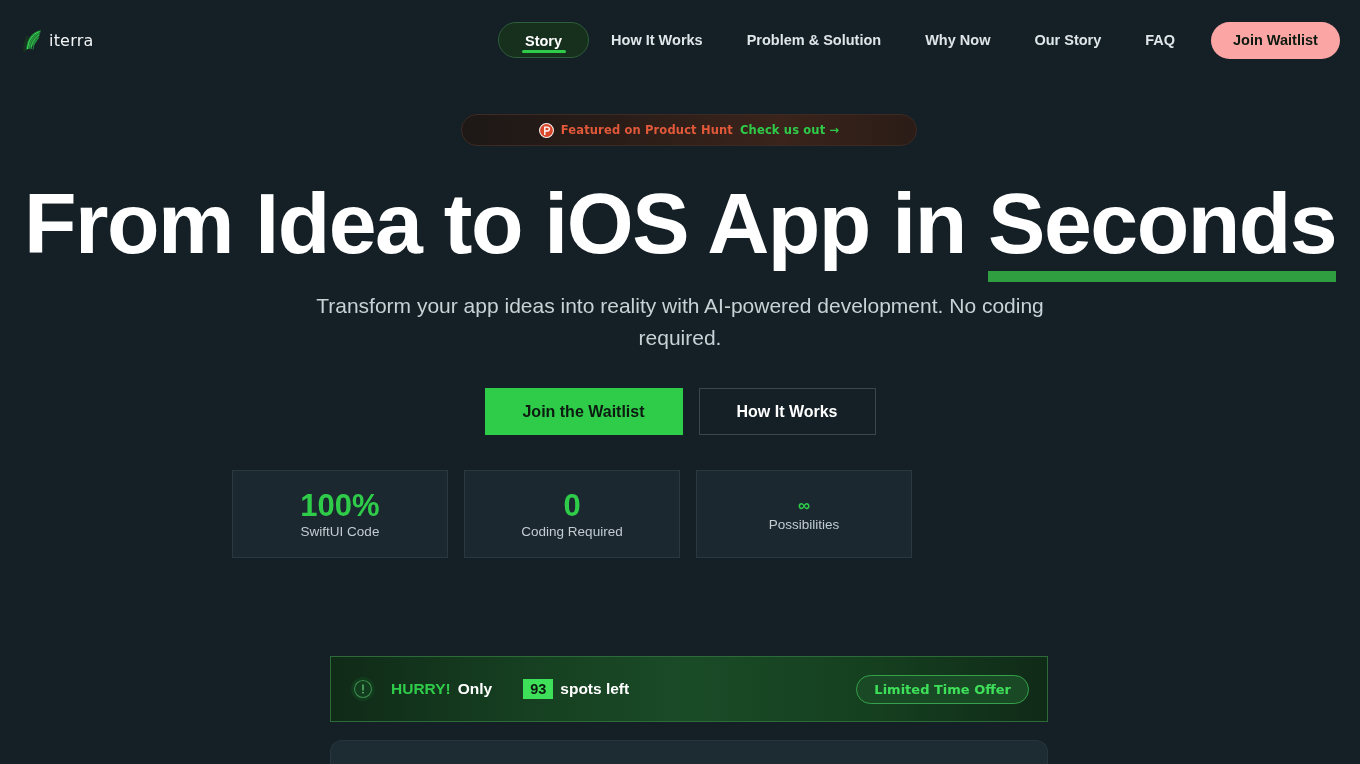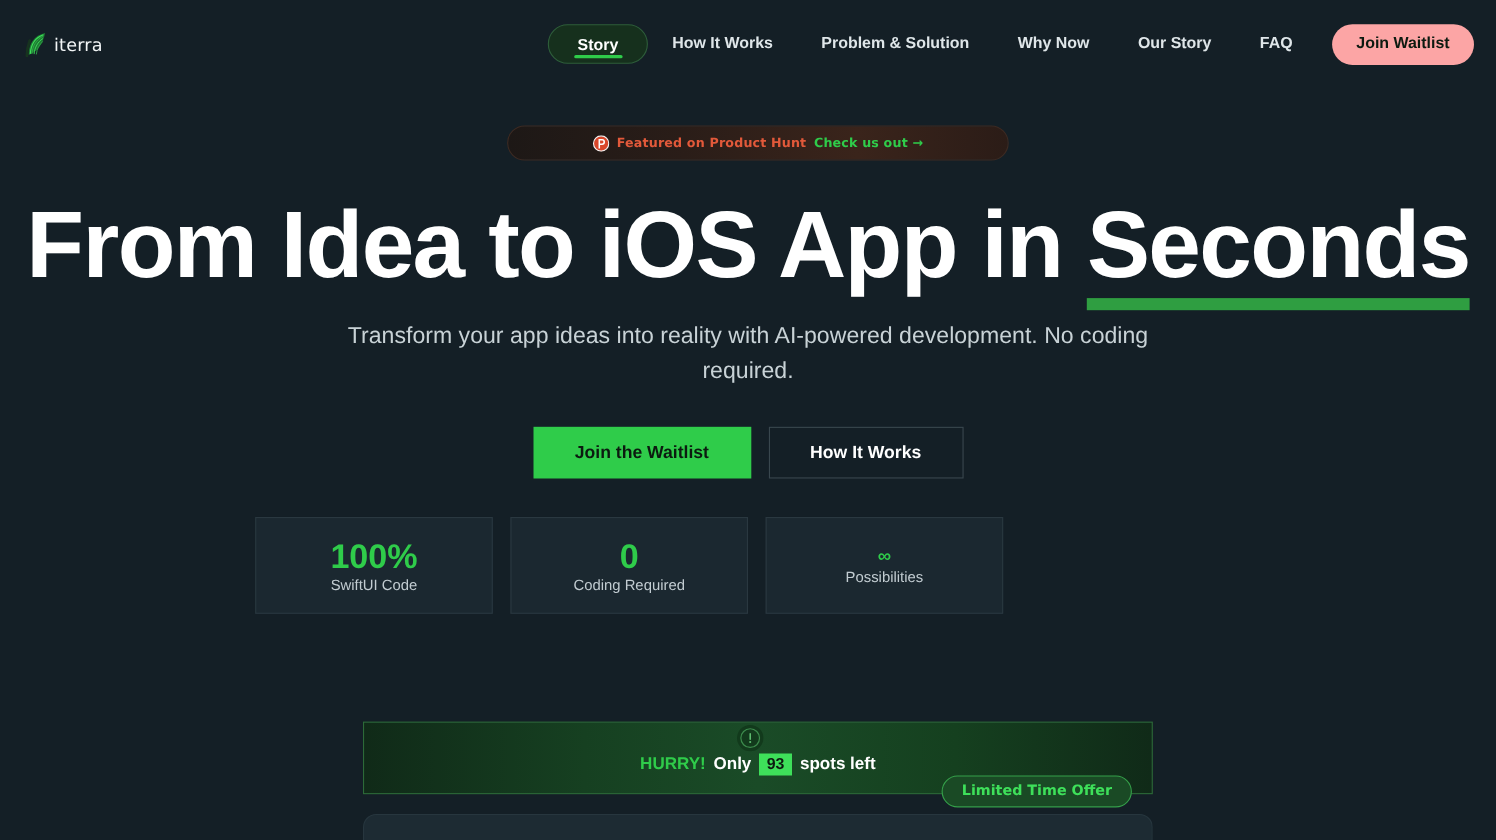--- a/index.html
+++ b/index.html
@@ -132,33 +132,34 @@
   .stat-label {
     color:#c2ccd1; font-size:13.5px; font-weight:normal;
     font-family:"Liberation Sans", sans-serif;
   }
 
   
   .hurry {
     position:absolute; left:330px; top:656px; width:718px; height:66px;
     background:linear-gradient(90deg,#102a18 0%, #164021 28%, #1a4b27 50%, #15401f 75%, #102a18 100%);
     border:1px solid #2c6b38;
-    display:flex; align-items:center; padding:0 18px;flex-direction:column;
+    display:flex; align-items:center; padding:0 18px;
   }
   .alert-icon { width:28px; height:28px; flex:0 0 auto; margin-right:14px; display:block; }
   .hurry-text {
     font-size:15.5px; font-weight:bold; color:#ffffff; white-space:nowrap;
     display:flex; align-items:center; gap:7px;
     font-family:"Liberation Sans", sans-serif;
   }
   .hurry-word { color:#2fcc4a; }
   .hurry-count {
     background:#3ee05a; color:#0c1a10; padding:2px 7px;
     font-weight:bold; font-size:14.5px;
     font-family:"Liberation Sans", sans-serif;
+    margin-left:24px;
   }
   .limited-badge {
     margin-left:auto; padding:6px 17px;
     border:1px solid #35a04a; border-radius:15px;
     background:#1a4a25; color:#3ee05a;
     font-size:13px; font-weight:bold; white-space:nowrap;
     font-family:"DejaVu Sans", sans-serif;
   }
 
   

